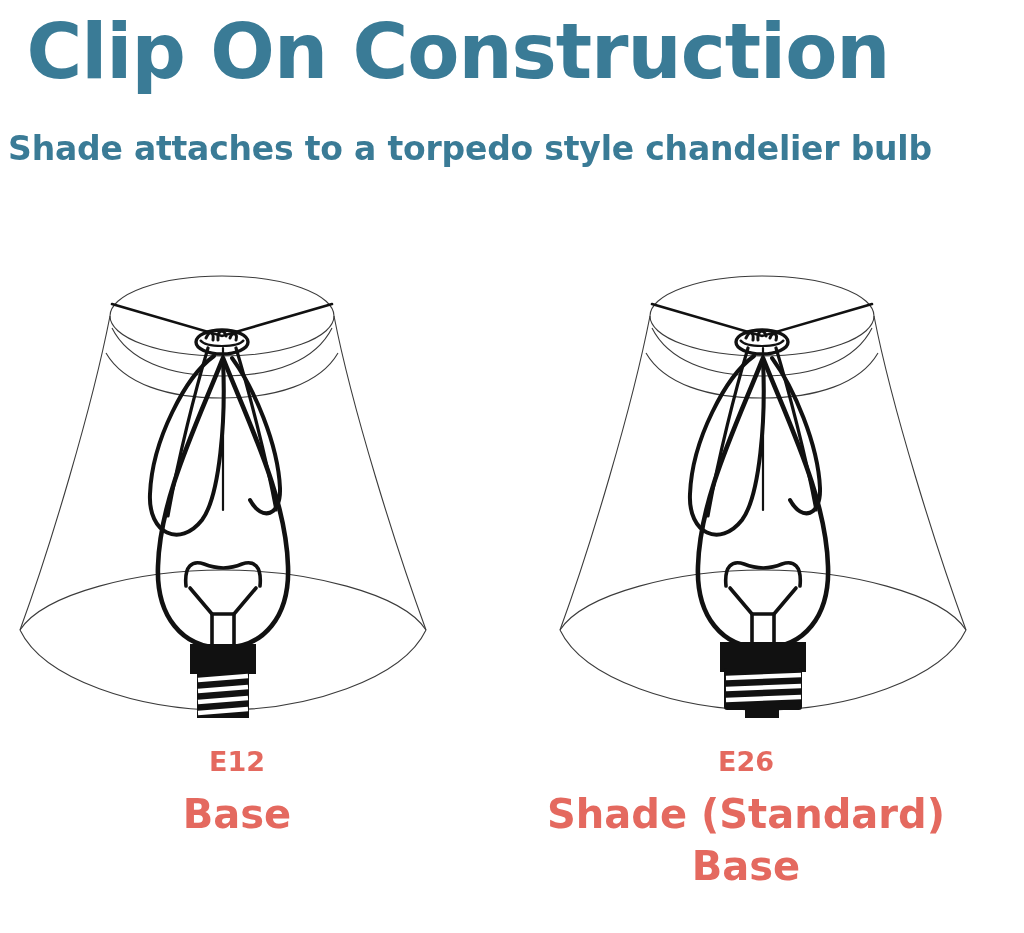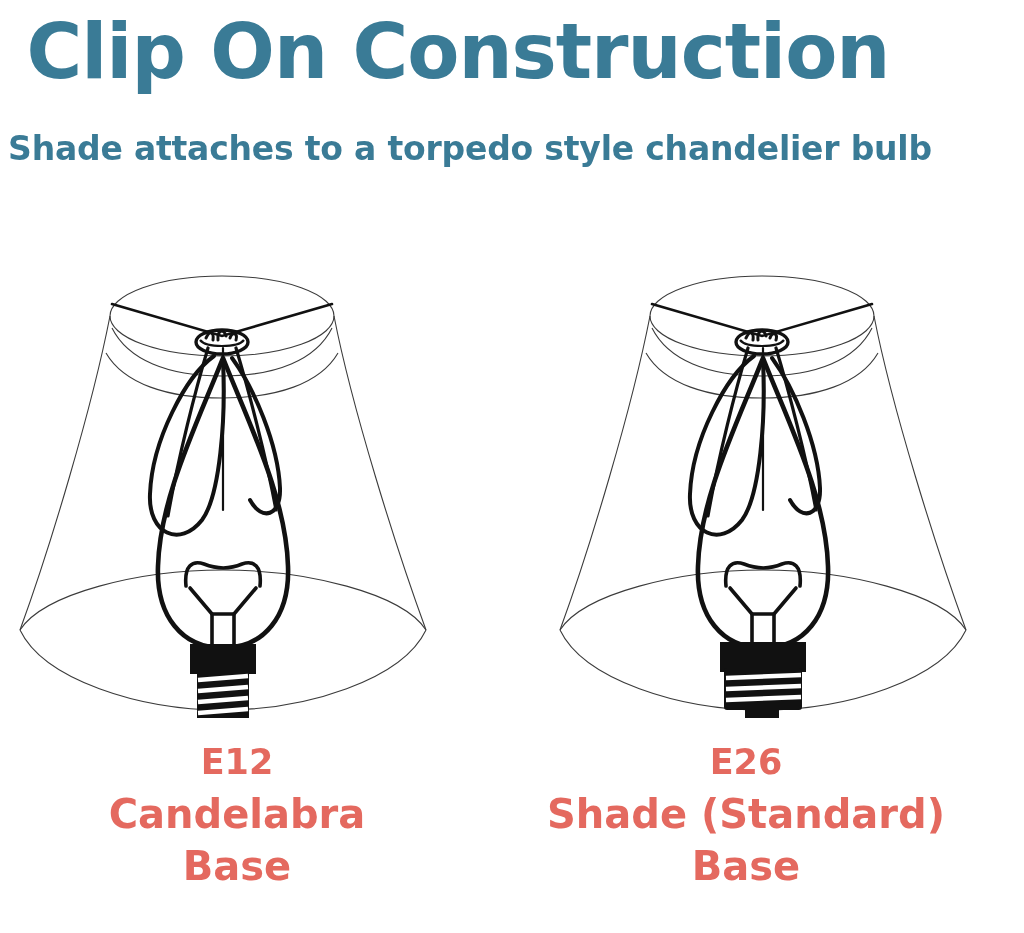--- a/index.html
+++ b/index.html
@@ -71,21 +71,21 @@
     text-align: center;
     font-family: "DejaVu Sans", sans-serif;
     font-weight: bold;
     font-size: 40px;
     line-height: 52px;
     color: #e4695f;
   }
   .caption.left  { left: 2px;   }
   .caption.right { left: 511px; }
   .caption .ln { display: block; white-space: nowrap; }
-  .caption .ln.big { font-size: 35px; }
+  .caption .ln.big { font-size: 27px; }
 </style>
 </head>
 <body>
 
 <div id="page">
 
   <div class="title">Clip On Construction</div>
 
   <div class="subtitle">Shade attaches to a torpedo style chandelier bulb</div>
 
@@ -242,21 +242,20 @@
           <path d="M186 441 L 261 438"></path>
           <path d="M186 452 L 261 449"></path>
         </g>
         <rect x="205" y="458" width="34" height="12" fill="#111111"></rect>
       </g>
     </svg>
   </div>
 
   <div class="caption left">
     <span class="ln big">E12</span>
-    <span class="ln">Candelabra</span>
     <span class="ln">Base</span>
   </div>
 
   <div class="caption right">
     <span class="ln big">E26</span>
     <span class="ln">Shade (Standard)</span>
     <span class="ln">Base</span>
   </div>
 
 </div>

